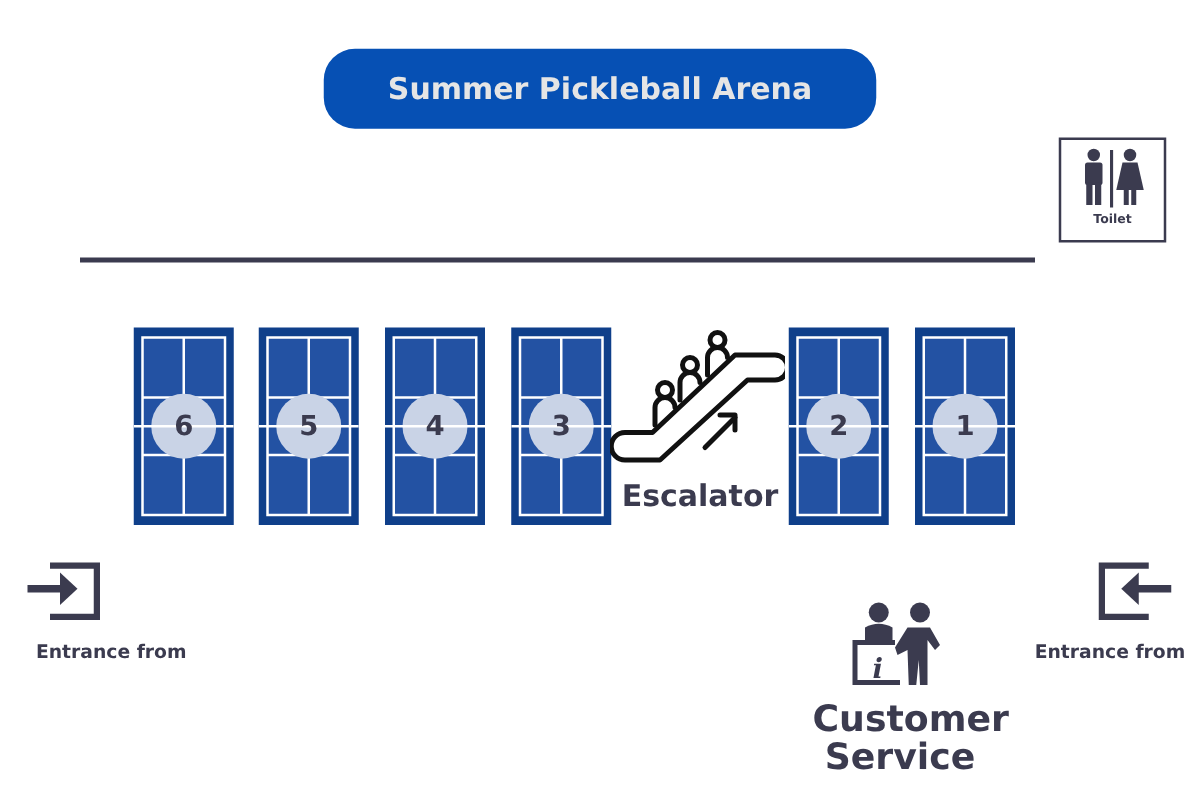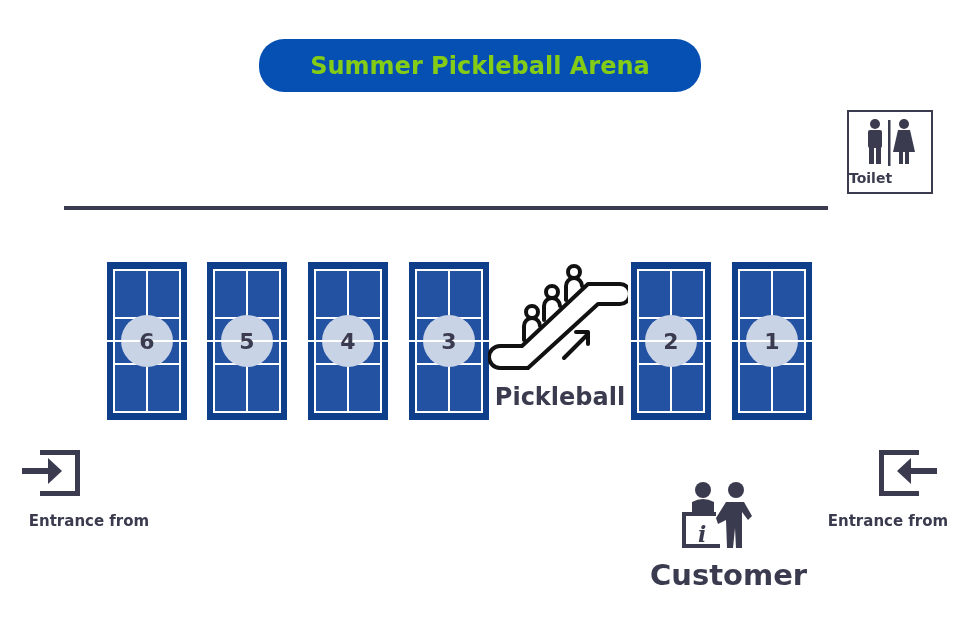--- a/index.html
+++ b/index.html
@@ -1,20 +1,20 @@
 <!DOCTYPE html>
 <html><head>
 <meta charset="utf-8">
 <style>
   html,body{margin:0;padding:0;background:#ffffff;}
   body{width:960px;height:640px;position:relative;overflow:hidden;font-family:"DejaVu Sans",sans-serif;color:#3b3b4f;}
-  .title{position:absolute;left:259px;top:39px;width:442px;height:53px;border-radius:25px;background:#0650b4;color:#84cc16;font-weight:bold;font-size:24px;display:flex;align-items:center;justify-content:center;}
+  .title{position:absolute;left:259px;top:39px;width:442px;height:64px;border-radius:25px;background:#0650b4;color:#e5e5e5;font-weight:bold;font-size:24px;display:flex;align-items:center;justify-content:center;}
   .wall{position:absolute;left:64px;top:206px;width:764px;height:4px;background:#3b3b4f;}
   .toilet{position:absolute;left:847px;top:110px;width:86px;height:84px;border:2px solid #3b3b4f;box-sizing:border-box;}
-  .toilet-label{position:absolute;left:0;right:0;top:58px;text-align:left;font-weight:bold;font-size:14px;}
+  .toilet-label{position:absolute;left:0;right:0;top:58px;text-align:center;font-weight:bold;font-size:10px;}
   .court{position:absolute;top:262px;width:80px;height:158px;background:#0f3f8a;}
   .court svg{position:absolute;left:0;top:0;}
   .court-num{position:absolute;left:14px;top:53px;width:52px;height:52px;border-radius:50%;display:flex;align-items:center;justify-content:center;font-size:22px;font-weight:bold;color:#3b3b4f;}
   .label{position:absolute;font-weight:bold;text-align:center;color:#3b3b4f;}
 </style>
 </head>
 <body>
 
 <div class="title">Summer Pickleball Arena</div>
 
@@ -112,21 +112,21 @@
     <circle cx="44" cy="54" r="6"></circle>
     <path d="M36,82 L36,68 A8,8 0 0 1 52,68 L52,68"></path>
     <circle cx="64" cy="34" r="6"></circle>
     <path d="M56,62 L56,48 A8,8 0 0 1 72,48"></path>
     <circle cx="86" cy="14" r="6"></circle>
     <path d="M78,42 L78,28 A8,8 0 0 1 94,28"></path>
     <line x1="76" y1="100" x2="100" y2="76"></line>
     <polyline points="88,74 100,74 100,86"></polyline>
   </g>
 </svg>
-<div class="label" style="left:490px;top:383px;width:140px;font-size:24px;">Pickleball</div>
+<div class="label" style="left:490px;top:383px;width:140px;font-size:24px;">Escalator</div>
 
 <svg width="62" height="52" viewBox="0 0 62 52" style="position:absolute;left:20px;top:446px;">
   <g fill="#3b3b4f">
     <polygon points="20,4 60,4 60,50 20,50 20,45 55,45 55,9 20,9"></polygon>
     <rect x="2" y="22" width="28" height="6"></rect>
     <polygon points="28,12 42,25 28,38"></polygon>
   </g>
 </svg>
 <div class="label" style="left:14px;top:510px;width:150px;font-size:15px;line-height:23px;">
   <div>Entrance from</div>
@@ -148,13 +148,14 @@
     <circle cx="23" cy="10" r="8"></circle>
     <path d="M12,22 Q23,16 34,22 L34,32 L12,32 Z"></path>
     <polygon points="2,32 36,32 36,36 6,36 6,64 40,64 40,68 2,68"></polygon>
     <text x="18" y="62" font-size="22" font-style="italic" font-family="DejaVu Serif, serif" font-weight="bold">i</text>
     <circle cx="56" cy="10" r="8"></circle>
     <path d="M46,22 L64,22 L72,36 L68,40 L62,32 L62,68 L56,68 L55,48 L53,68 L47,68 L46,40 L38,44 L36,38 Z"></path>
   </g>
 </svg>
 <div class="label" style="left:650px;top:560px;width:140px;font-size:29px;line-height:30px;">
   <div>Customer</div>
+  <div>Service</div>
 </div>
 
 </body></html>

